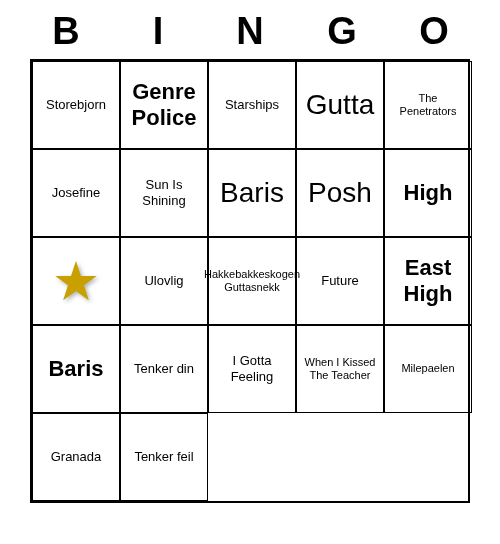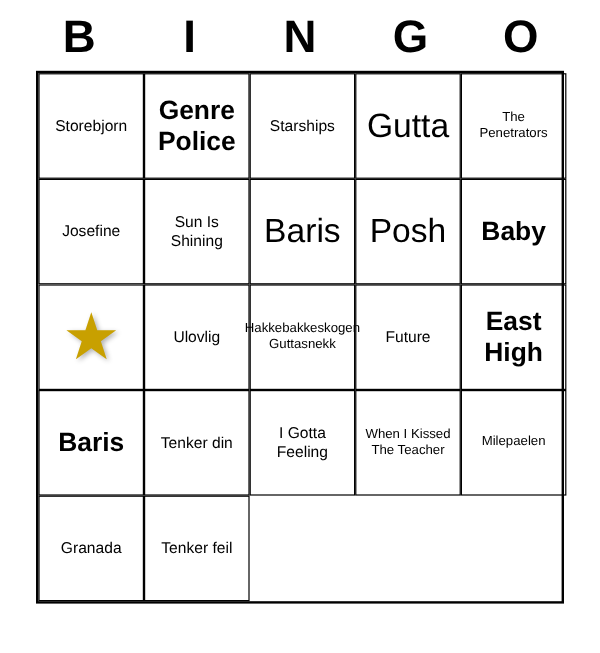--- a/index.html
+++ b/index.html
@@ -98,21 +98,21 @@
     <div class="bingo-cell">
       <span>Sun Is Shining</span>
     </div>
     <div class="bingo-cell xlarge-text">
       <span>Baris</span>
     </div>
     <div class="bingo-cell xlarge-text">
       <span>Posh</span>
     </div>
     <div class="bingo-cell large-text">
-      <span>Baby</span>
+      <span>High</span>
     </div>
     <div class="bingo-cell free-cell">
       <span class="star-icon">★</span>
     </div>
     <div class="bingo-cell">
       <span>Ulovlig</span>
     </div>
     <div class="bingo-cell small-text">
       <span>Hakkebakkeskogen Guttasnekk</span>
     </div>

